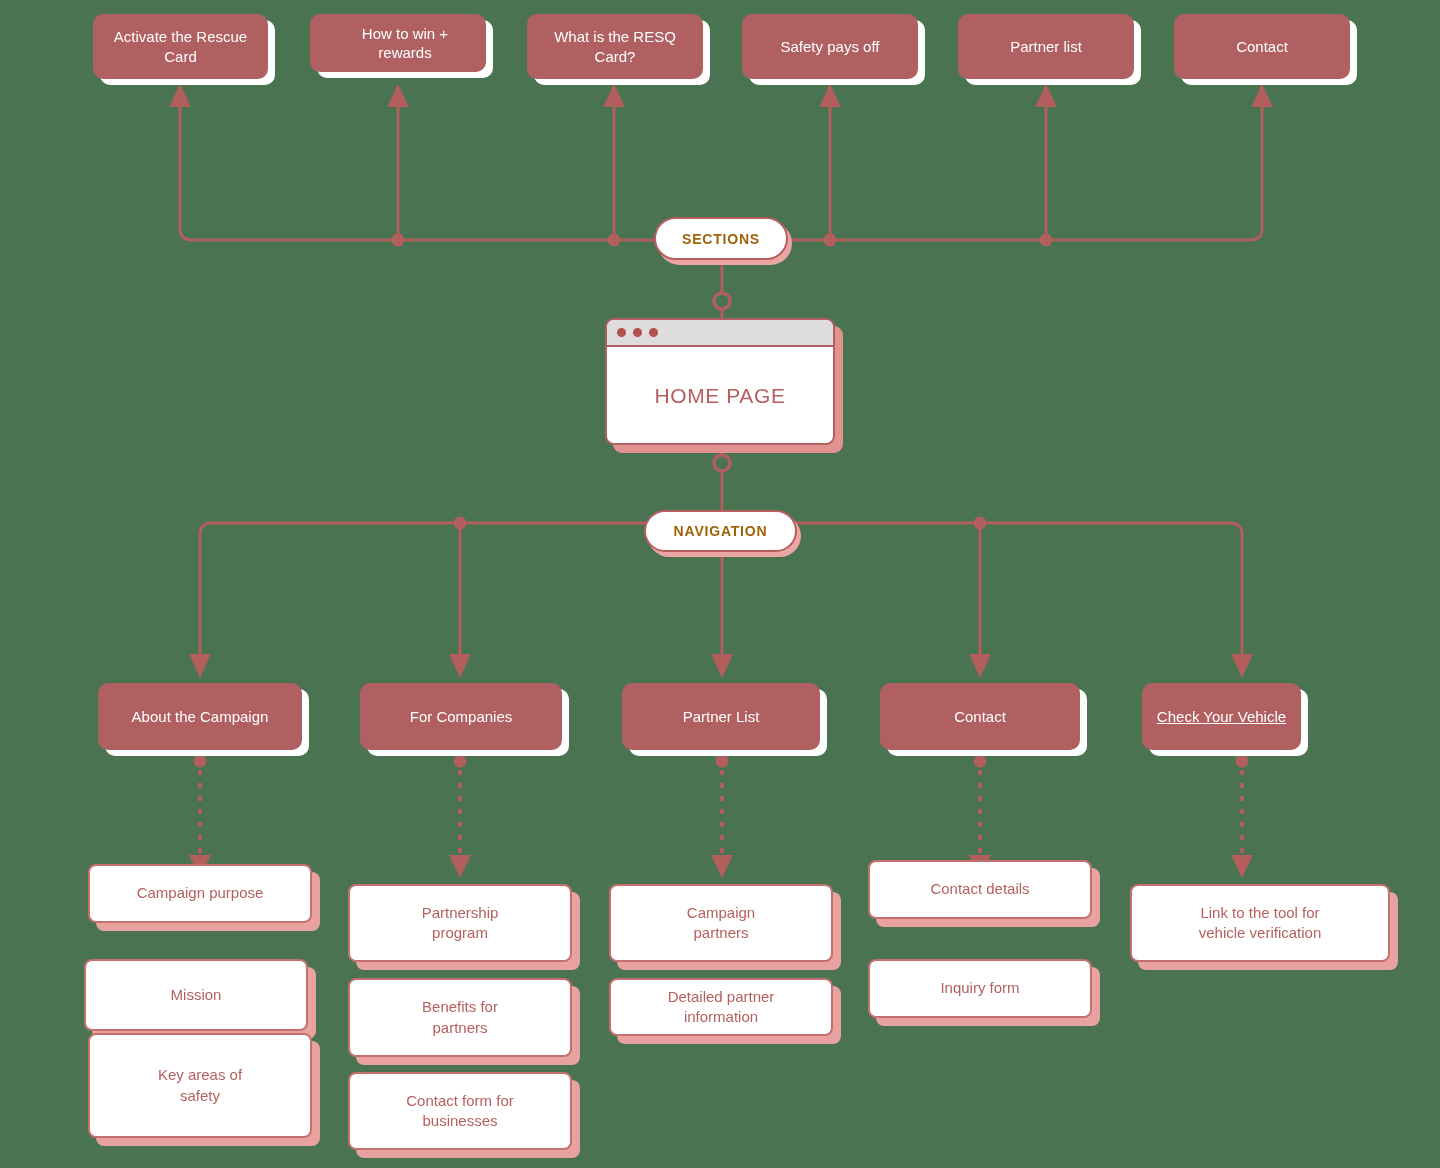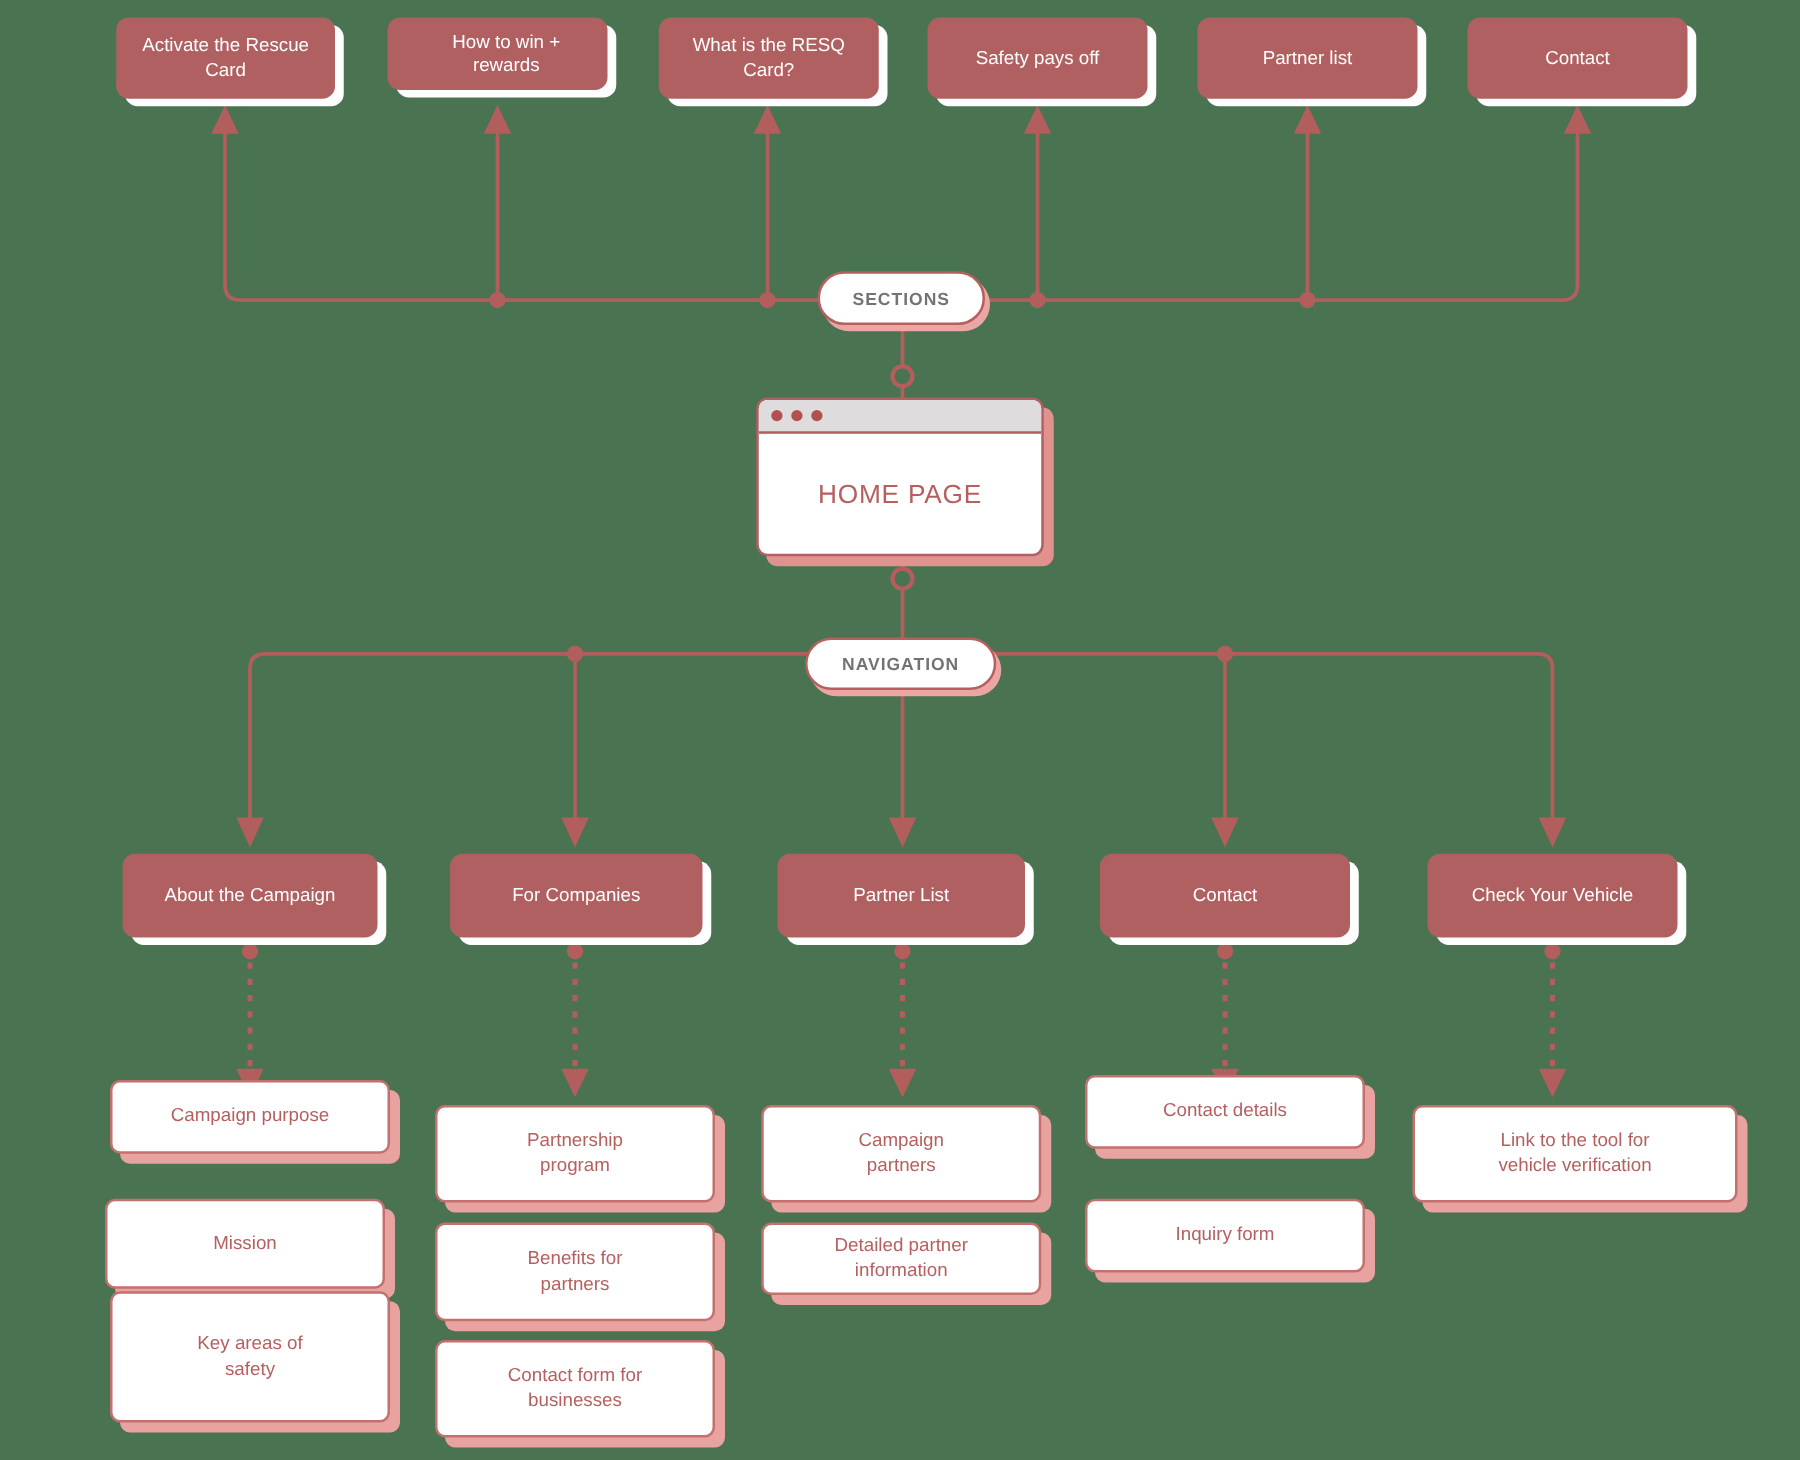--- a/index.html
+++ b/index.html
@@ -24,21 +24,21 @@
     background: #b06060;
     color: #ffffff;
     border-radius: 10px;
     box-shadow: 7px 6px 0 #ffffff;
     font-size: 15px;
     line-height: 1.3;
     padding: 4px 10px;
   }
   .pill {
     background: #ffffff;
-    color: #737373;
+    color: #a16207;
     border: 2.5px solid #b5605f;
     border-radius: 24px;
     box-shadow: 4px 5px 0 #eba5a3;
     font-size: 14px;
     font-weight: bold;
     letter-spacing: 0.8px;
   }
   .leaf-box {
     background: #ffffff;
     color: #b5605f;
@@ -173,21 +173,21 @@
     </div>
     <div class="body">HOME PAGE</div>
   </div>
 
   <div class="node pill" style="left:644px; top:510px; width:153px; height:42px;">NAVIGATION</div>
 
   <div class="node red-box" style="left:98px;   top:683px; width:204px; height:67px;">About the Campaign</div>
   <div class="node red-box" style="left:360px;  top:683px; width:202px; height:67px;">For Companies</div>
   <div class="node red-box" style="left:622px;  top:683px; width:198px; height:67px;">Partner List</div>
   <div class="node red-box" style="left:880px;  top:683px; width:200px; height:67px;">Contact</div>
-  <div class="node red-box" style="left:1142px; top:683px; width:200px; height:67px;">Check Your Vehicle</div>
+  <div class="node red-box" style="left:1142px; top:683px; width:159px; height:67px;text-decoration:underline;">Check Your Vehicle</div>
 
   <div class="node leaf-box" style="left:88px; top:864px; width:224px; height:59px;">Campaign purpose</div>
   <div class="node leaf-box" style="left:84px; top:959px; width:224px; height:72px;">Mission</div>
   <div class="node leaf-box" style="left:88px; top:1033px; width:224px; height:105px;">Key areas of
 safety</div>
 
   <div class="node leaf-box" style="left:348px; top:884px; width:224px; height:78px;">Partnership
 program</div>
   <div class="node leaf-box" style="left:348px; top:978px; width:224px; height:79px;">Benefits for
 partners</div>

